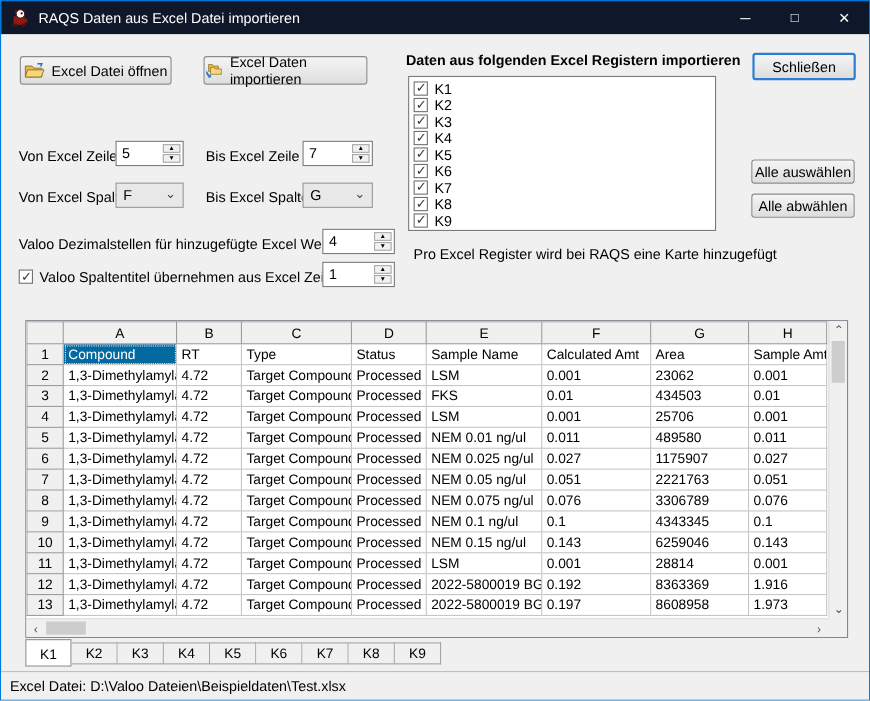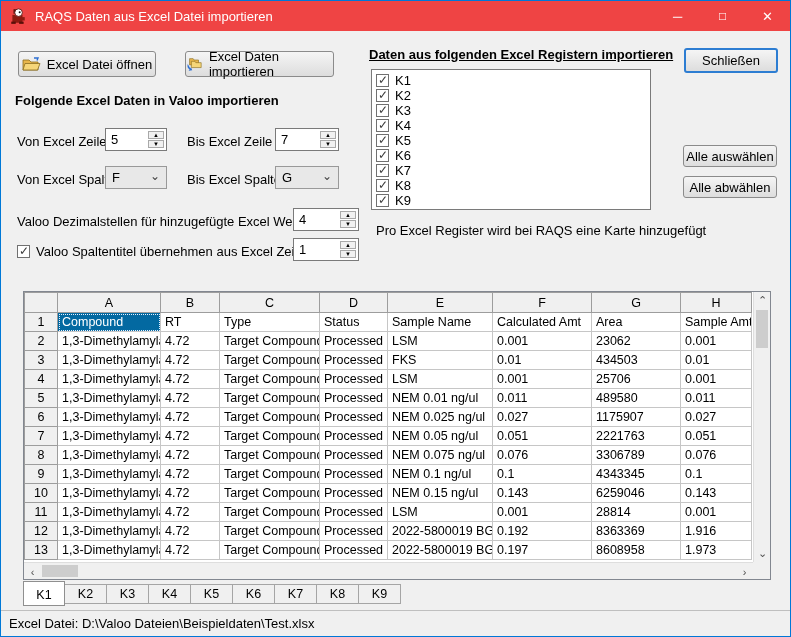--- a/index.html
+++ b/index.html
@@ -3,21 +3,21 @@
 <meta charset="utf-8">
 <style>
   * { box-sizing: border-box; margin: 0; padding: 0; }
   html,body { background:#fff; }
   body { font-family: "Liberation Sans", sans-serif; font-size: 13px; color:#000; }
 
   .window { position:relative; width:791px; height:637px; background:#f0f0f0;
             border:1px solid #0078d7; overflow:hidden; }
 
   
-  .titlebar { position:absolute; left:0; top:0; right:0; height:30px; background:#ef4444;
+  .titlebar { position:absolute; left:0; top:0; right:0; height:30px; background:#0f172a;
               display:flex; align-items:center; color:#fff; }
   .titlebar .app-ico { width:18px; height:18px; margin-left:8px; flex:0 0 auto; }
   .titlebar .ttl { margin-left:8px; font-size:13px; white-space:nowrap; }
   .capbtns { position:absolute; right:0; top:0; height:30px; display:flex; }
   .capbtn { width:45px; height:30px; display:flex; align-items:center; justify-content:center;
             font-size:13px; color:#fff; }
   .capbtn.max { font-size:12px; }
 
   
   .btn { position:absolute; display:flex; align-items:center; justify-content:center; gap:6px;
@@ -139,21 +139,20 @@
       <path d="M1 3 L7 3 L9 5 L16 5 L16 13 L1 13 Z" fill="#e8b64c" stroke="#8a6d1f" stroke-width="0.8"></path>
       <path d="M3 6.5 L18 6.5 L15.5 13 L1 13 Z" fill="#f6d679" stroke="#8a6d1f" stroke-width="0.8"></path>
       <path d="M12 1 L16 1 L15 3.5" fill="none" stroke="#2d6fd2" stroke-width="1.4"></path>
     </svg>
     <span>Excel Datei öffnen</span>
   </div>
   <div class="btn default" style="left:683px;top:47px;width:94px;height:25px;">
     <span>Schließen</span>
   </div>
 
-  <div class="lbl bold" style="left:14px;top:92px;">Folgende Excel Daten in Valoo importieren</div>
 
   <div class="lbl" style="left:16px;top:133px;">Von Excel Zeile</div>
   <div class="spin" style="left:104px;top:127px;width:62px;">
     <span class="val">5</span>
     <span class="btns">
       <span class="sb">▲</span>
       <span class="sb">▼</span>
     </span>
   </div>
   <div class="lbl" style="left:186px;top:133px;">Bis Excel Zeile</div>
@@ -190,21 +189,21 @@
     <span>Valoo Spaltentitel übernehmen aus Excel Zeile</span>
   </div>
   <div class="spin" style="left:292px;top:237px;width:66px;">
     <span class="val">1</span>
     <span class="btns">
       <span class="sb">▲</span>
       <span class="sb">▼</span>
     </span>
   </div>
 
-  <div class="lbl bold" style="left:368px;top:46px;text-decoration:underline;">Daten aus folgenden Excel Registern importieren</div>
+  <div class="lbl bold" style="left:368px;top:46px;">Daten aus folgenden Excel Registern importieren</div>
   <div class="listbox">
       <div class="check-item">
         <span class="checkbox checked"></span>
         <span>K1</span>
       </div>
       <div class="check-item">
         <span class="checkbox checked"></span>
         <span>K2</span>
       </div>
       <div class="check-item">

